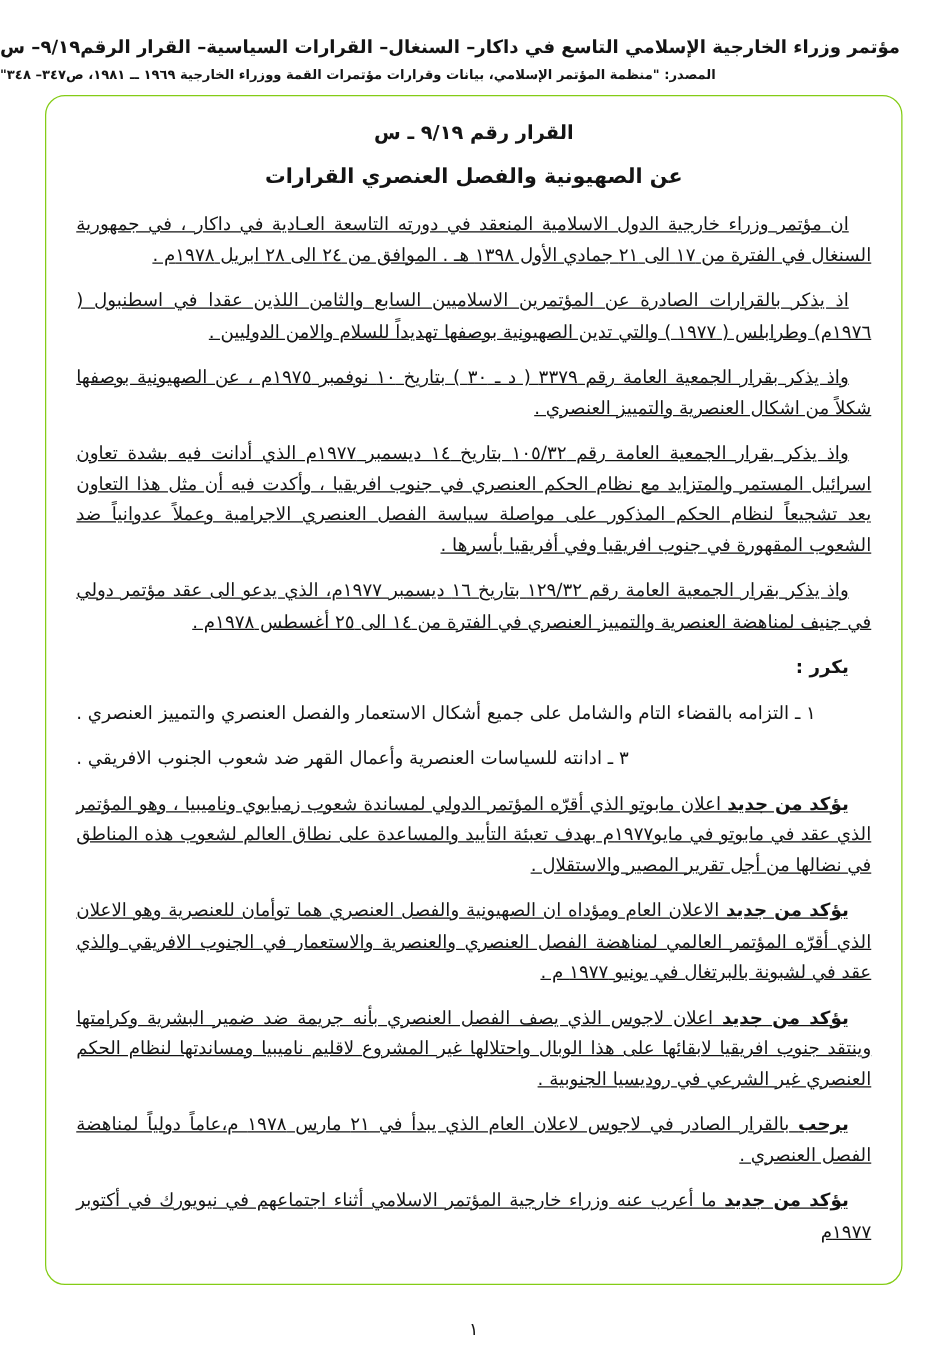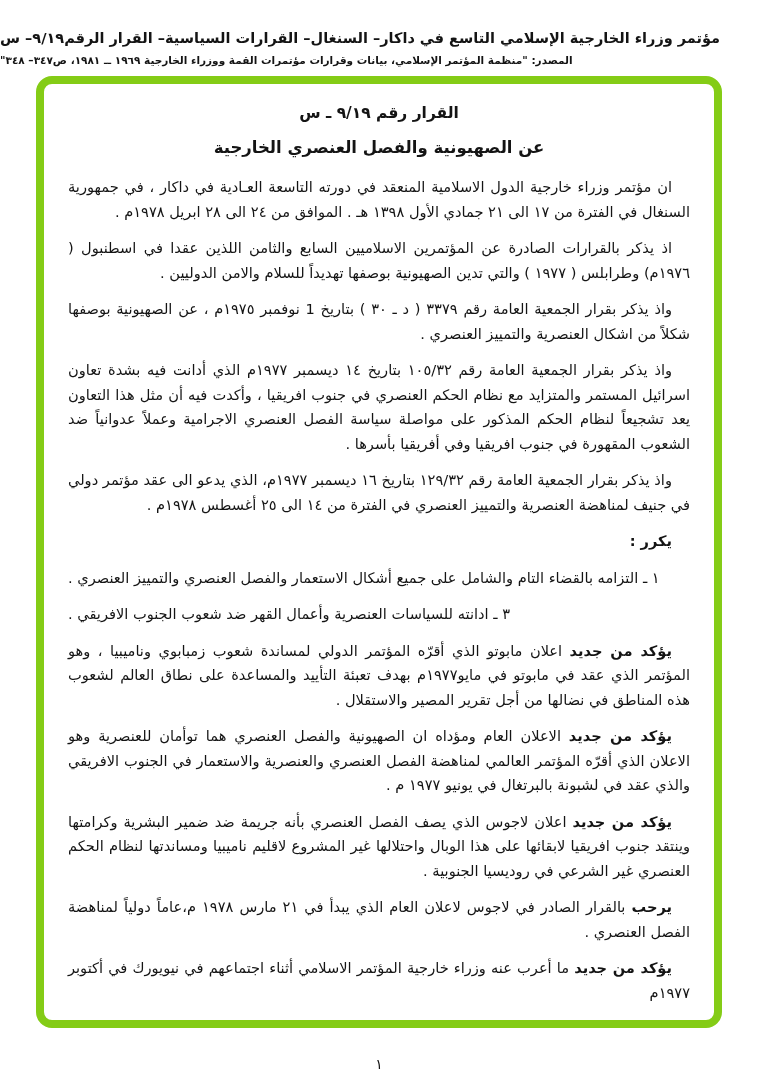--- a/index.html
+++ b/index.html
@@ -12,57 +12,57 @@
     position:relative;
     overflow:hidden;
   }
   .header { text-align:left; padding-top:30px; direction:rtl; }
   .header-line1 { font-weight:bold; font-size:14.5px; letter-spacing:0; }
   .header-line2 { font-weight:bold; font-size:10.5px; margin-top:8px; }
 
   .frame {
     margin:10px 36px 0 36px;
     height:952px;
-    border:8px solid #84cc16;
+    border:1px solid #84cc16;
     border-radius:16px;
     padding:16px 24px 10px 24px;
     direction:rtl;
     overflow:hidden;
     background:#ffffff;
   }
   .doc-title1 { text-align:center; font-weight:bold; font-size:15.5px; margin:4px 0 0 0; }
   .doc-title2 { text-align:center; font-weight:bold; font-size:16.5px; margin:16px 0 18px 0; }
 
   .doc-body p { font-size:14.6px; line-height:24.5px; margin:0 0 12px 0; }
-  .doc-body .para { text-align:justify; text-indent:18px; }
+  .doc-body .para { text-align:justify; text-indent:18px;text-decoration:underline; }
   .doc-body .heading { font-weight:bold; text-indent:18px; }
   .doc-body .li { text-align:left; padding-right:8px; }
   .doc-body .li.indent { padding-right:48px; }
   .doc-body b { font-weight:bold;margin-top:28px; }
 
   .page-number {
     position:absolute; bottom:6px; left:0; right:0;
     text-align:center; font-size:14px;
   }
 </style>
 </head>
 <body>
 
 <div class="header">
   <div class="header-line1">مؤتمر وزراء الخارجية الإسلامي التاسع في داكار– السنغال– القرارات السياسية– القرار الرقم٩/١٩– س</div>
   <div class="header-line2">المصدر: "منظمة المؤتمر الإسلامي، بيانات وقرارات مؤتمرات القمة ووزراء الخارجية ١٩٦٩ ــ ١٩٨١، ص٣٤٧– ٣٤٨"</div>
 </div>
 
 <div class="frame">
   <div class="doc-title1">القرار رقم ٩/١٩ ـ س</div>
-  <div class="doc-title2">عن الصهيونية والفصل العنصري الخارجية</div>
+  <div class="doc-title2">عن الصهيونية والفصل العنصري القرارات</div>
   <div class="doc-body">
       <p class="para">ان مؤتمر وزراء خارجية الدول الاسلامية المنعقد في دورته التاسعة العـادية في داكار ، في جمهورية السنغال في الفترة من ١٧ الى ٢١ جمادي الأول ١٣٩٨ هـ . الموافق من ٢٤ الى ٢٨ ابريل ١٩٧٨م .</p>
       <p class="para">اذ يذكر بالقرارات الصادرة عن المؤتمرين الاسلاميين السابع والثامن اللذين عقدا في اسطنبول ( ١٩٧٦م) وطرابلس ( ١٩٧٧ ) والتي تدين الصهيونية بوصفها تهديداً للسلام والامن الدوليين .</p>
-      <p class="para">واذ يذكر بقرار الجمعية العامة رقم ٣٣٧٩ ( د ـ ٣٠ ) بتاريخ 1 نوفمبر ١٩٧٥م ، عن الصهيونية بوصفها شكلاً من اشكال العنصرية والتمييز العنصري .</p>
+      <p class="para">واذ يذكر بقرار الجمعية العامة رقم ٣٣٧٩ ( د ـ ٣٠ ) بتاريخ ١٠ نوفمبر ١٩٧٥م ، عن الصهيونية بوصفها شكلاً من اشكال العنصرية والتمييز العنصري .</p>
       <p class="para">واذ يذكر بقرار الجمعية العامة رقم ١٠٥/٣٢ بتاريخ ١٤ ديسمبر ١٩٧٧م الذي أدانت فيه بشدة تعاون اسرائيل المستمر والمتزايد مع نظام الحكم العنصري في جنوب افريقيا ، وأكدت فيه أن مثل هذا التعاون يعد تشجيعاً لنظام الحكم المذكور على مواصلة سياسة الفصل العنصري الاجرامية وعملاً عدوانياً ضد الشعوب المقهورة في جنوب افريقيا وفي أفريقيا بأسرها .</p>
       <p class="para">واذ يذكر بقرار الجمعية العامة رقم ١٢٩/٣٢ بتاريخ ١٦ ديسمبر ١٩٧٧م، الذي يدعو الى عقد مؤتمر دولي في جنيف لمناهضة العنصرية والتمييز العنصري في الفترة من ١٤ الى ٢٥ أغسطس ١٩٧٨م .</p>
       <p class="heading">يكرر :</p>
       <p class="li">١ ـ التزامه بالقضاء التام والشامل على جميع أشكال الاستعمار والفصل العنصري والتمييز العنصري .</p>
       <p class="li indent">٣ ـ ادانته للسياسات العنصرية وأعمال القهر ضد شعوب الجنوب الافريقي .</p>
       <p class="para"><b>يؤكد من جديد</b> اعلان مابوتو الذي أقرّه المؤتمر الدولي لمساندة شعوب زمبابوي وناميبيا ، وهو المؤتمر الذي عقد في مابوتو في مايو١٩٧٧م بهدف تعبئة التأييد والمساعدة على نطاق العالم لشعوب هذه المناطق في نضالها من أجل تقرير المصير والاستقلال .</p>
       <p class="para"><b>يؤكد من جديد</b> الاعلان العام ومؤداه ان الصهيونية والفصل العنصري هما توأمان للعنصرية وهو الاعلان الذي أقرّه المؤتمر العالمي لمناهضة الفصل العنصري والعنصرية والاستعمار في الجنوب الافريقي والذي عقد في لشبونة بالبرتغال في يونيو ١٩٧٧ م .</p>
       <p class="para"><b>يؤكد من جديد</b> اعلان لاجوس الذي يصف الفصل العنصري بأنه جريمة ضد ضمير البشرية وكرامتها وينتقد جنوب افريقيا لابقائها على هذا الوبال واحتلالها غير المشروع لاقليم ناميبيا ومساندتها لنظام الحكم العنصري غير الشرعي في روديسيا الجنوبية .</p>
       <p class="para"><b>يرحب</b> بالقرار الصادر في لاجوس لاعلان العام الذي يبدأ في ٢١ مارس ١٩٧٨ م،عاماً دولياً لمناهضة الفصل العنصري .</p>
       <p class="para"><b>يؤكد من جديد</b> ما أعرب عنه وزراء خارجية المؤتمر الاسلامي أثناء اجتماعهم في نيويورك في أكتوبر ١٩٧٧م</p>

